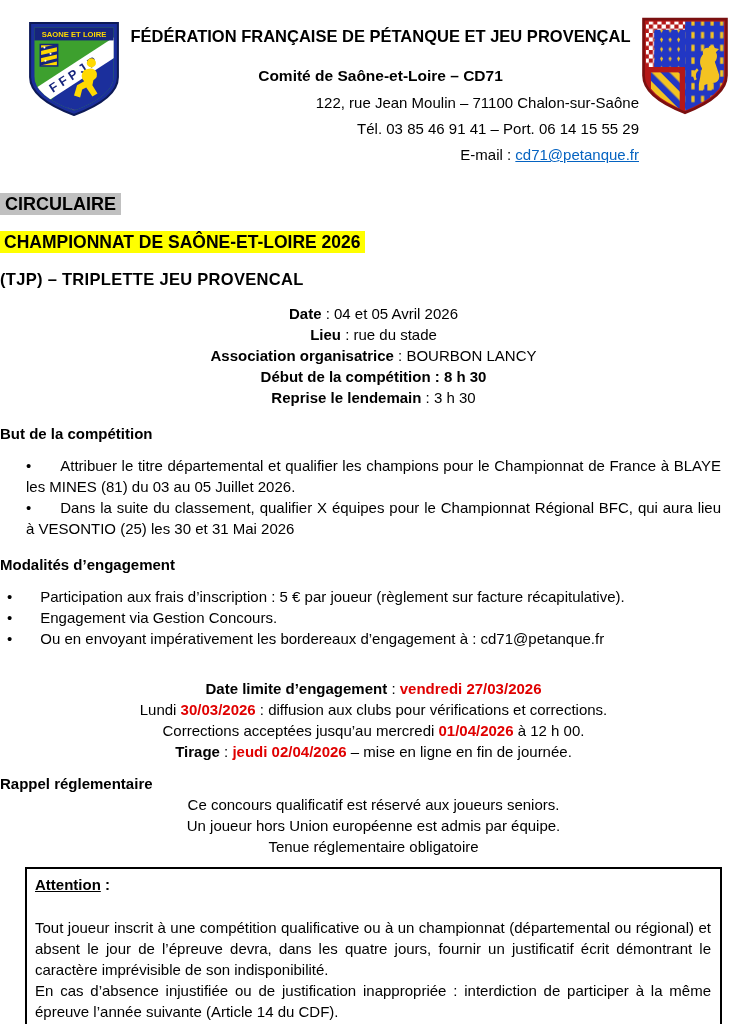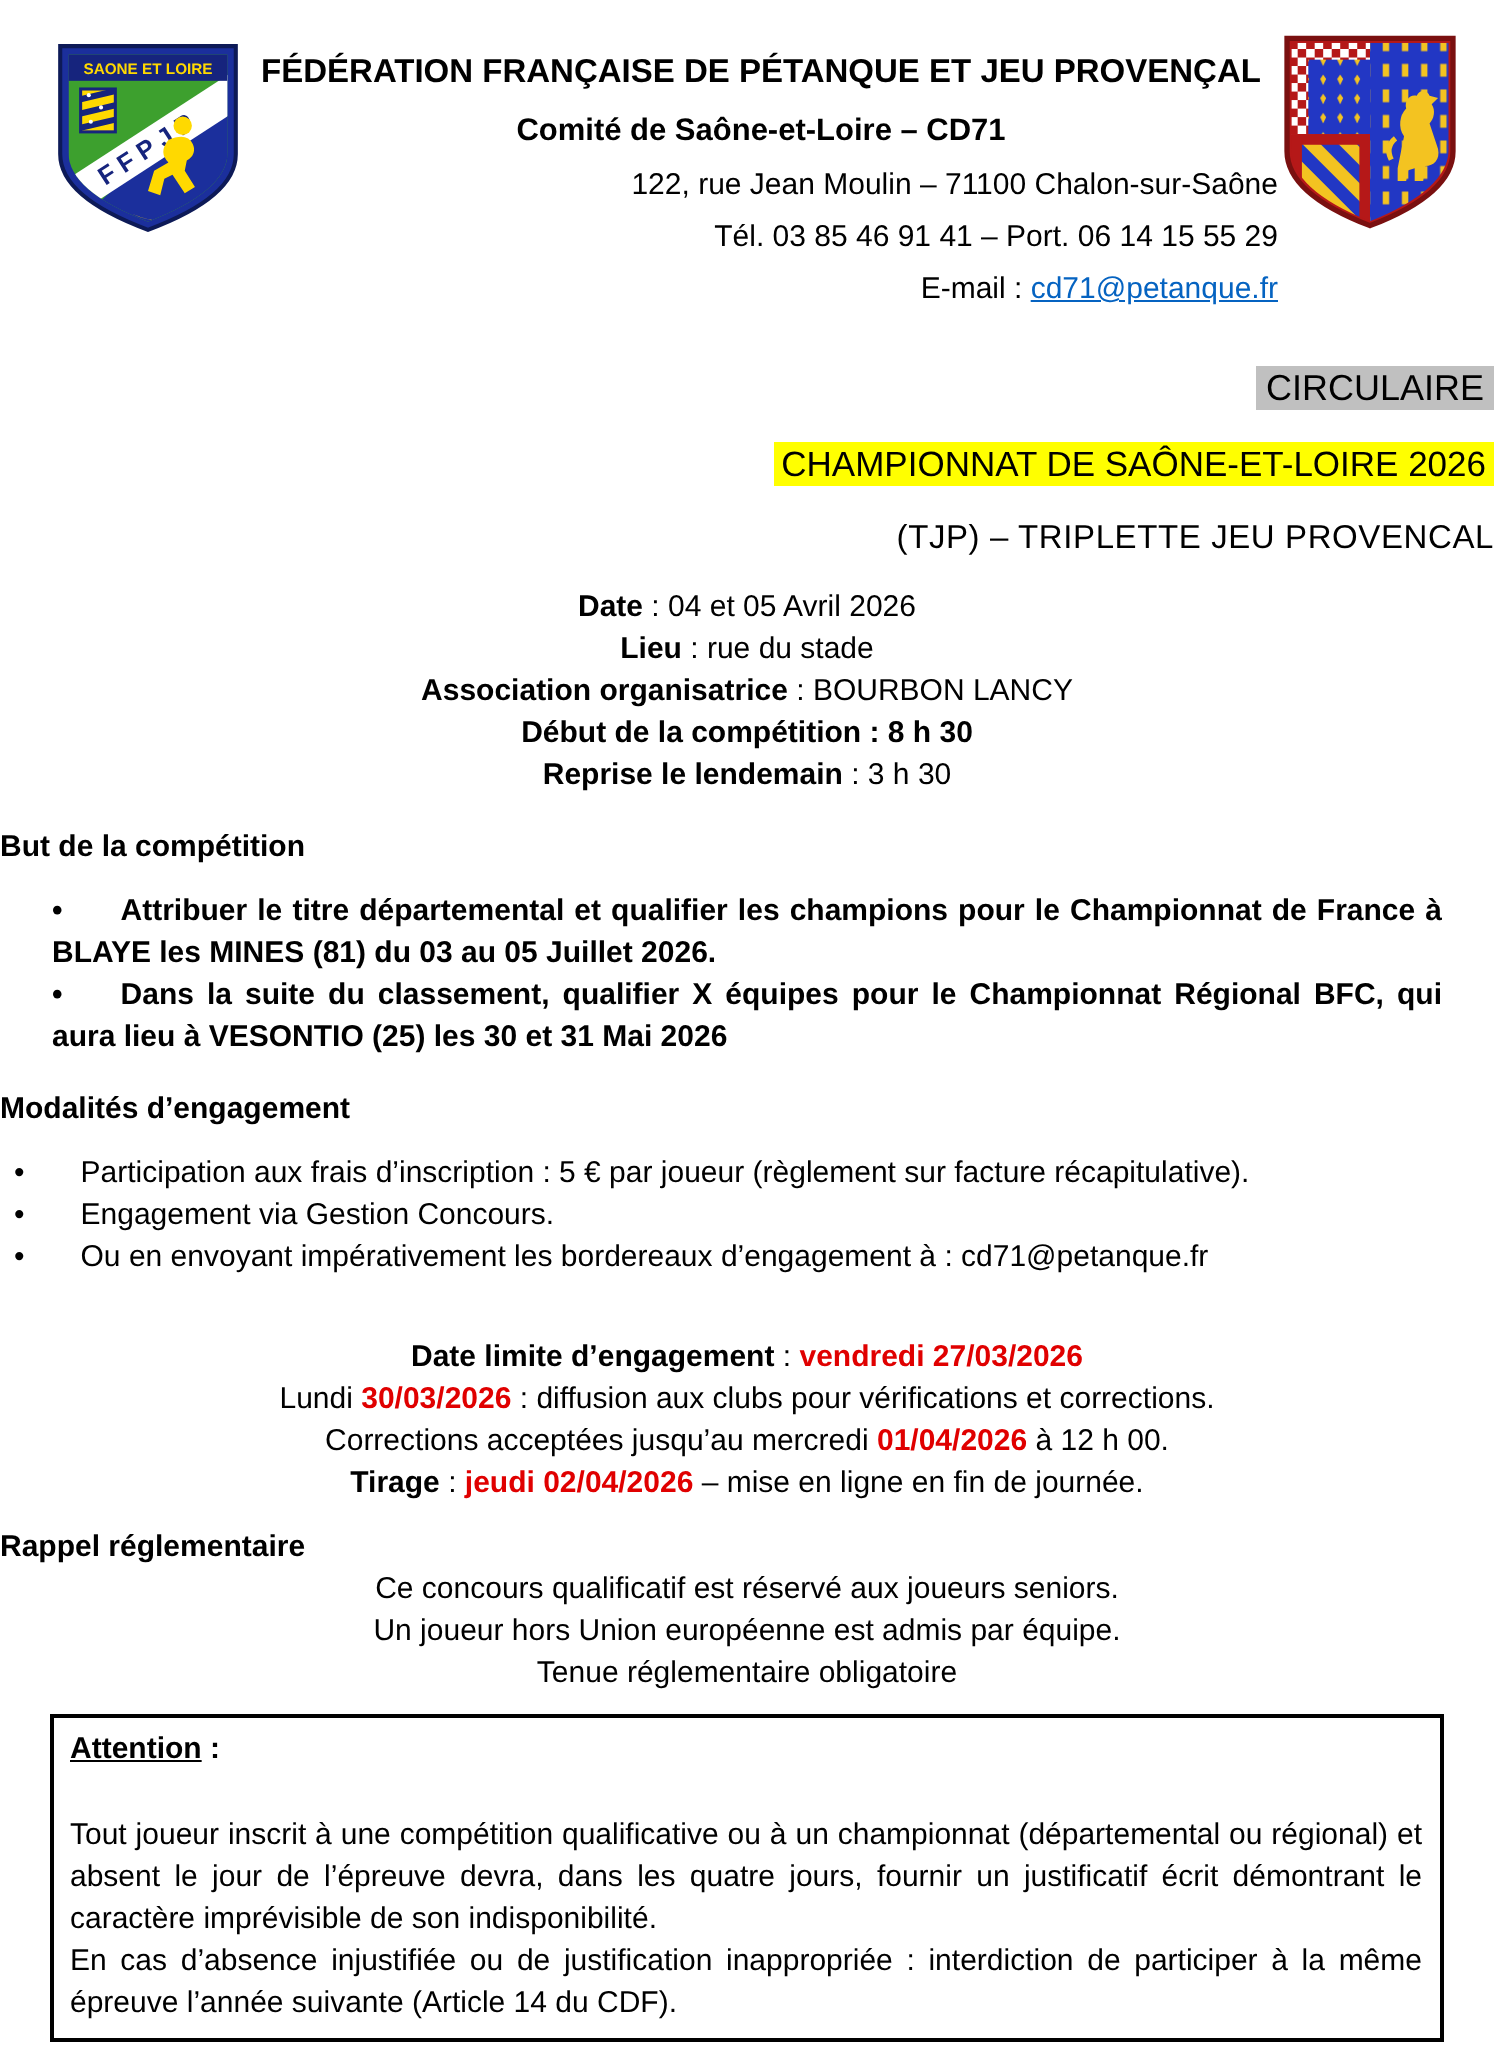--- a/index.html
+++ b/index.html
@@ -11,38 +11,38 @@
     position:relative; width:747px; height:1024px; margin:0 auto;
     background:#ffffff; color:#000;
     font-family:"Liberation Sans","DejaVu Sans",sans-serif;
     font-size:15px; line-height:21px; overflow:hidden;
   }
   
   .letterhead{ display:flex; align-items:flex-start; padding:20px 16px 0 26px; }
   .logo-left svg{ width:96px; height:98px; display:block; }
   .logo-right svg{ width:92px; height:100px; display:block; margin-top:-4px; }
   .head-text{ flex:1; text-align:center; padding-top:6px; }
-  .org{ font-weight:bold; font-size:16.5px; line-height:20px; margin-bottom:9px; }
+  .org{ font-weight:bold; font-size:16.5px; line-height:20px; margin-bottom:19px; }
   .committee{ font-weight:bold; font-size:15.5px; margin-bottom:6px; }
   .addr{ font-size:15px; margin-bottom:5px;text-align:right; }
   a.link{ color:var(--link); text-decoration:underline; cursor:pointer; }
   
-  .title-line{ text-align:right; font-weight:normal; }
+  .title-line{ text-align:left; font-weight:bold; }
   .title-circulaire{ margin-top:24px; font-size:18px; }
   .title-circulaire span{ background:var(--hl-gray); padding:1px 5px; }
   .title-championnat{ margin-top:17px; font-size:17.5px;border-radius:10px; }
   .title-championnat span{ background:var(--hl-yellow); padding:1px 4px; }
   .title-event{ margin-top:16px; font-size:16.5px; letter-spacing:.3px; }
   
   .centered{ text-align:center; }
   .details-block{ margin-top:13px; }
   .sec-head{ text-align:left; font-weight:bold; font-size:15px; margin-top:15px; }
   
   .content{ padding:0 26px; }
-  .obj-par{ text-align:justify; font-weight:bold; margin-top:0; }
+  .obj-par{ text-align:justify; font-weight:normal; margin-top:0; }
   .obj-block{ margin-top:11px; }
   .mod-block{ margin-top:11px; padding-left:7px; }
   .bullet{ display:inline-block; }
   .tab{ display:inline-block; width:29px; }
   .tab-mod{ display:inline-block; width:28px; }
   
   .deadlines{ margin-top:29px; }
   .rappel-block{ margin-top:0; }
   .rappel-head{ margin-top:11px; }
   

